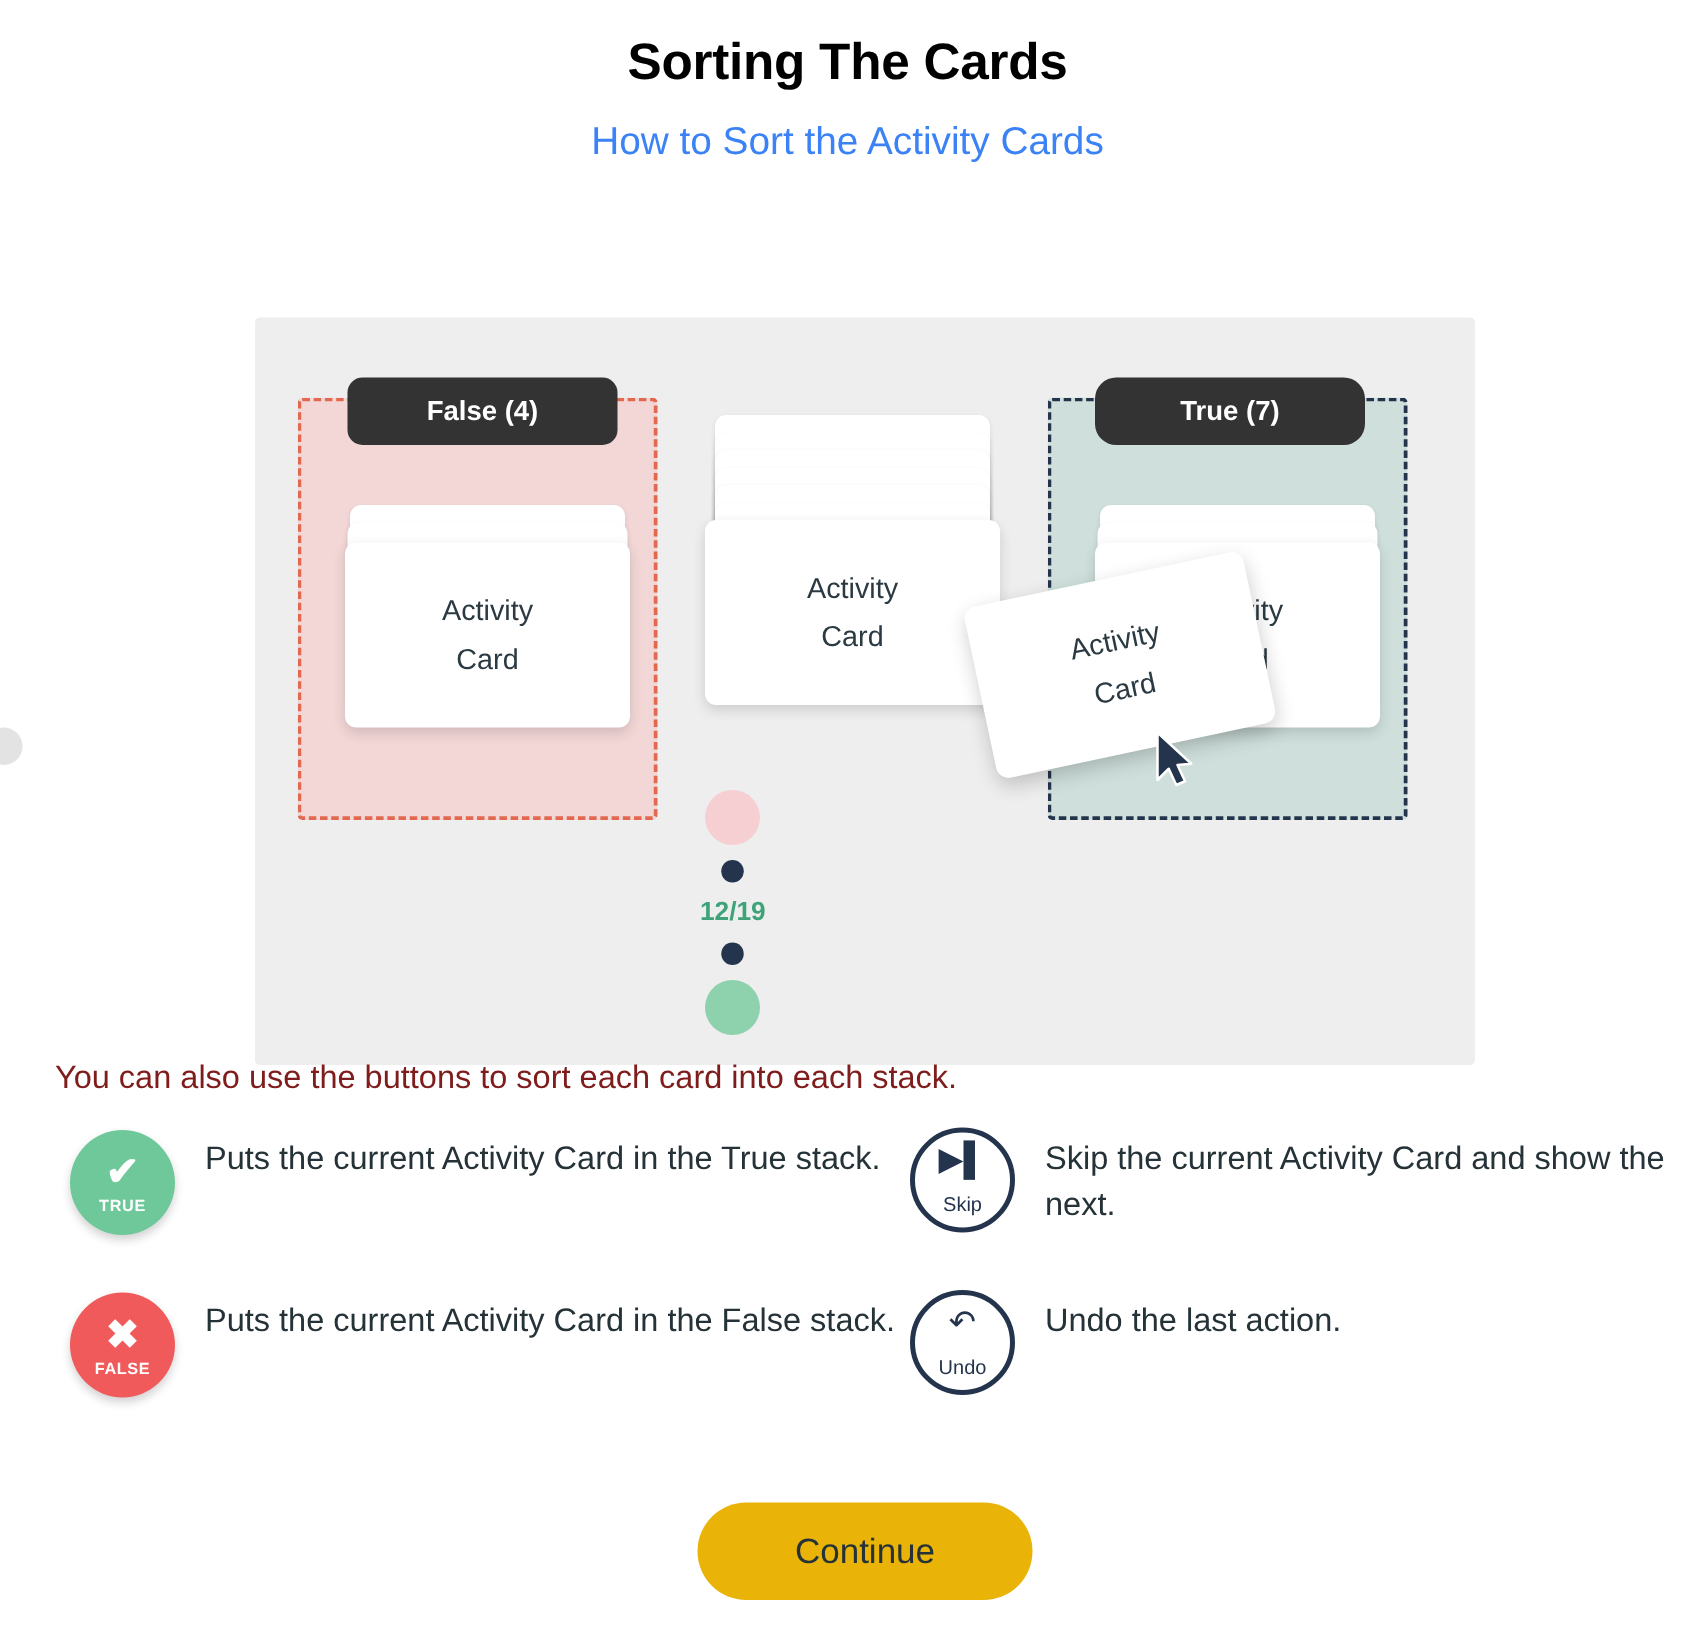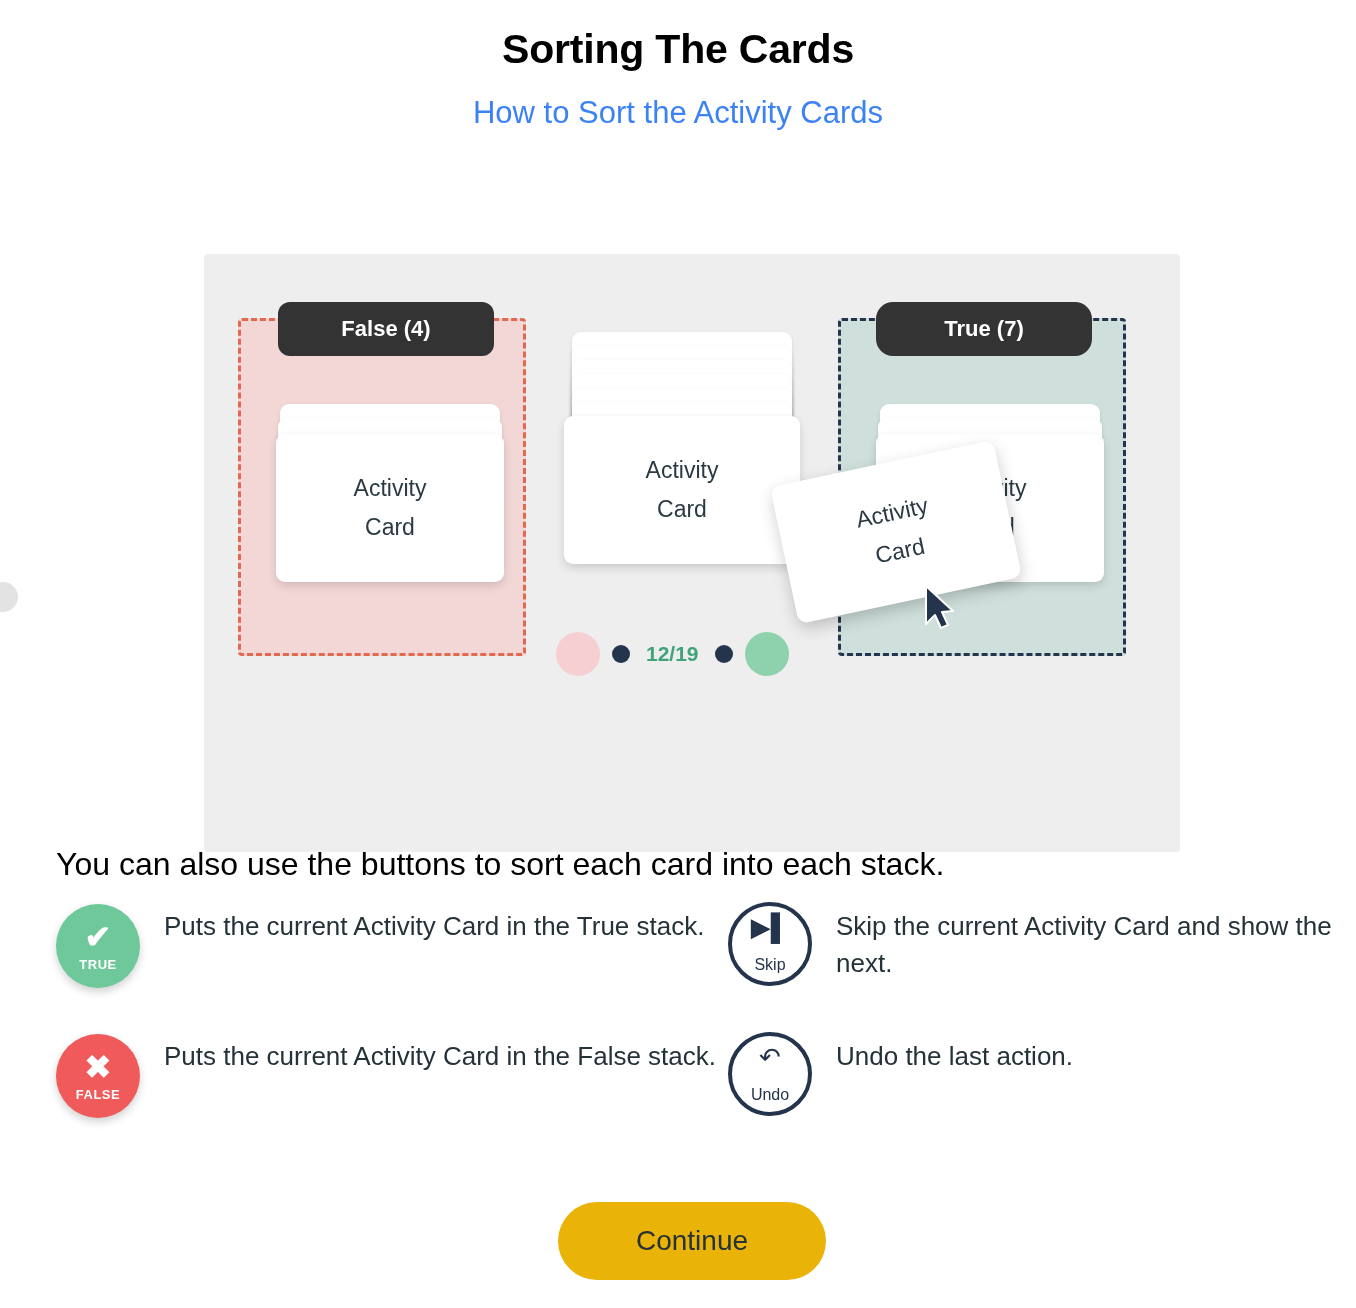--- a/index.html
+++ b/index.html
@@ -153,39 +153,40 @@
 
   
   .progress-row {
     position: absolute;
     left: 352px;
     top: 378px;
     display: flex;
     align-items: center;
     gap: 12px;
     z-index: 9;
+    flex-direction: column;
   }
   .dot-lg { width: 44px; height: 44px; border-radius: 50%; }
   .dot-sm { width: 18px; height: 18px; border-radius: 50%; background: #24344d; }
   .dot-pink { background: #f6cfd2; }
   .dot-green { background: #8ed1ad; }
   .progress-text {
     font-size: 21px;
     font-weight: 700;
     color: #3fa37a;
     padding: 0 4px;
   }
 
   
   .lead {
     position: absolute;
-    left: 56px;
+    left: 44px;
     top: 820px;
-    font-size: 32px;
-    color: #000000;
+    font-size: 26px;
+    color: #7f1d1d;
   }
 
   .legend {
     position: absolute;
     left: 56px;
     top: 876px;
     width: 1290px;
     display: grid;
     grid-template-columns: 672px 618px;
     grid-row-gap: 44px;

